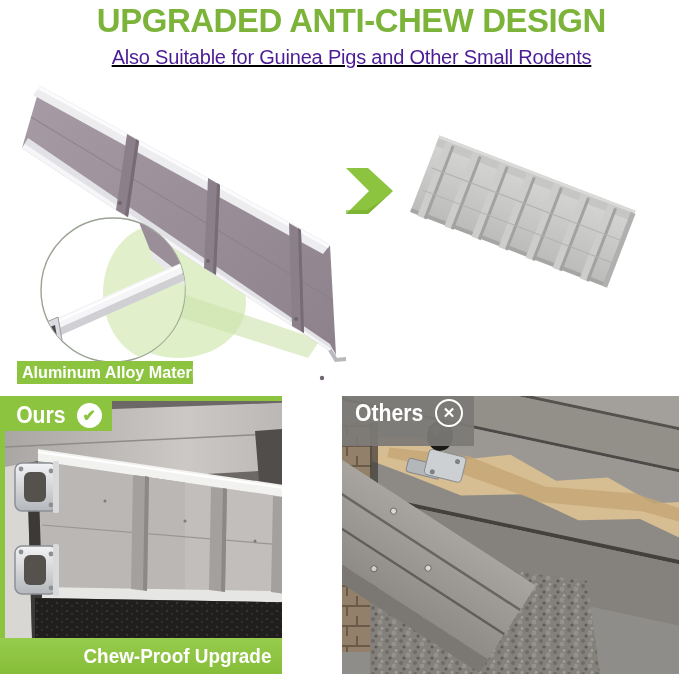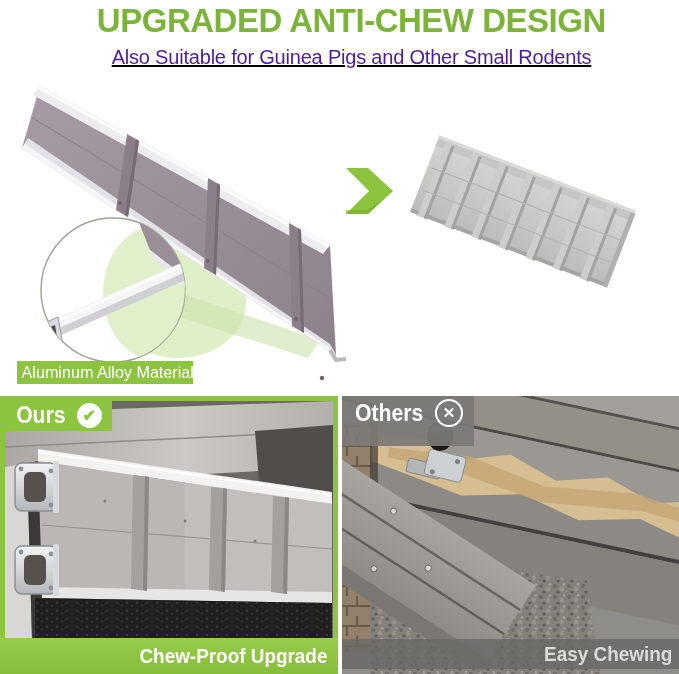--- a/index.html
+++ b/index.html
@@ -14,27 +14,27 @@
     letter-spacing:-0.5px;transform:scaleX(0.97);white-space:nowrap;
   }
   .subtitle{
     display:block;margin-top:6px;color:#4c1d95;font-size:20px;font-weight:400;
     letter-spacing:-0.2px;white-space:nowrap;
   }
   
   .showcase{position:absolute;top:78px;left:0;width:679px;height:318px;}
   .callout-label{
     position:absolute;left:17px;top:283px;width:176px;height:23px;background:#8cc43f;
-    color:#fff;font-size:17px;font-weight:normal;text-align:left;line-height:23px;
+    color:#fff;font-size:17px;font-weight:bold;text-align:left;line-height:23px;
     white-space:nowrap;
   }
   .callout-label>span{display:inline-block;transform:scaleX(0.95);}
   
   .panel{position:absolute;top:396px;height:278px;overflow:hidden;}
-  .panel.ours{left:0;width:338px;background:#8cc43f;padding:0;}
+  .panel.ours{left:0;width:282px;background:#8cc43f;padding:0;}
   .panel.others{left:342px;width:337px;background:#8f8d8a;}
   .photo-ours{
     position:absolute;left:5px;top:5px;width:328px;height:237px;overflow:hidden;background:#6b6865;
   }
   .caption-bar{
     position:absolute;left:0;right:0;text-align:right;font-weight:bold;white-space:nowrap;
   }
   .caption-bar>span{display:inline-block;transform:scaleX(0.9);}
   .caption-ours{
     bottom:0;height:36px;line-height:36px;font-size:21px;color:#fff;
@@ -306,18 +306,15 @@
         </g>
         <ellipse cx="98" cy="40" rx="13" ry="15" fill="#1b1a19"></ellipse>
         <rect x="86" y="30" width="24" height="5" rx="2" fill="#3a3938"></rect>
         <ellipse cx="94" cy="34" rx="4" ry="6" fill="#4a4948" opacity="0.8"></ellipse>
       </g>
     </svg>
     <div class="badge badge-others">
       <span class="lbl">Others</span>
       <span class="cross-circle">✕</span>
     </div>
-    <div class="caption-bar caption-others">
-      <span>Easy Chewing</span>
-    </div>
   </div>
 
 </div>
 
 </body></html>

